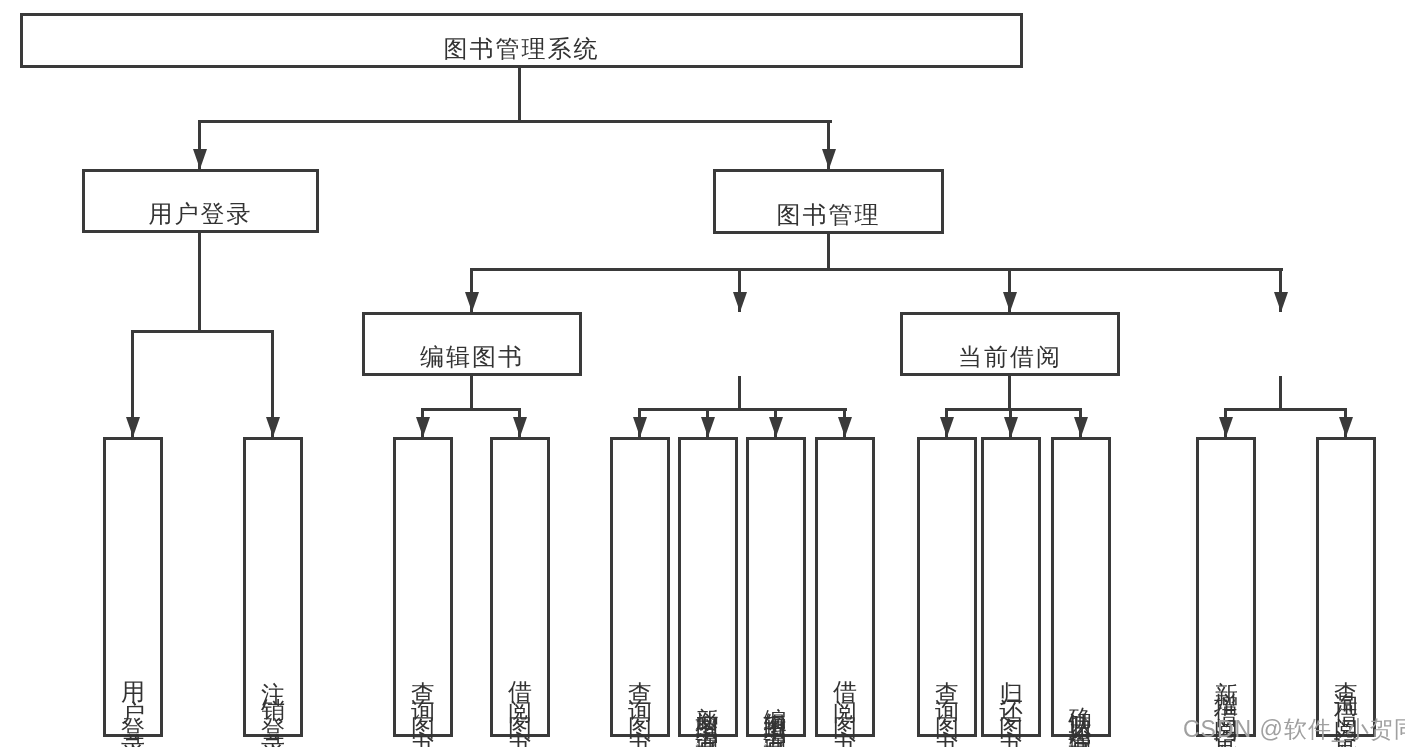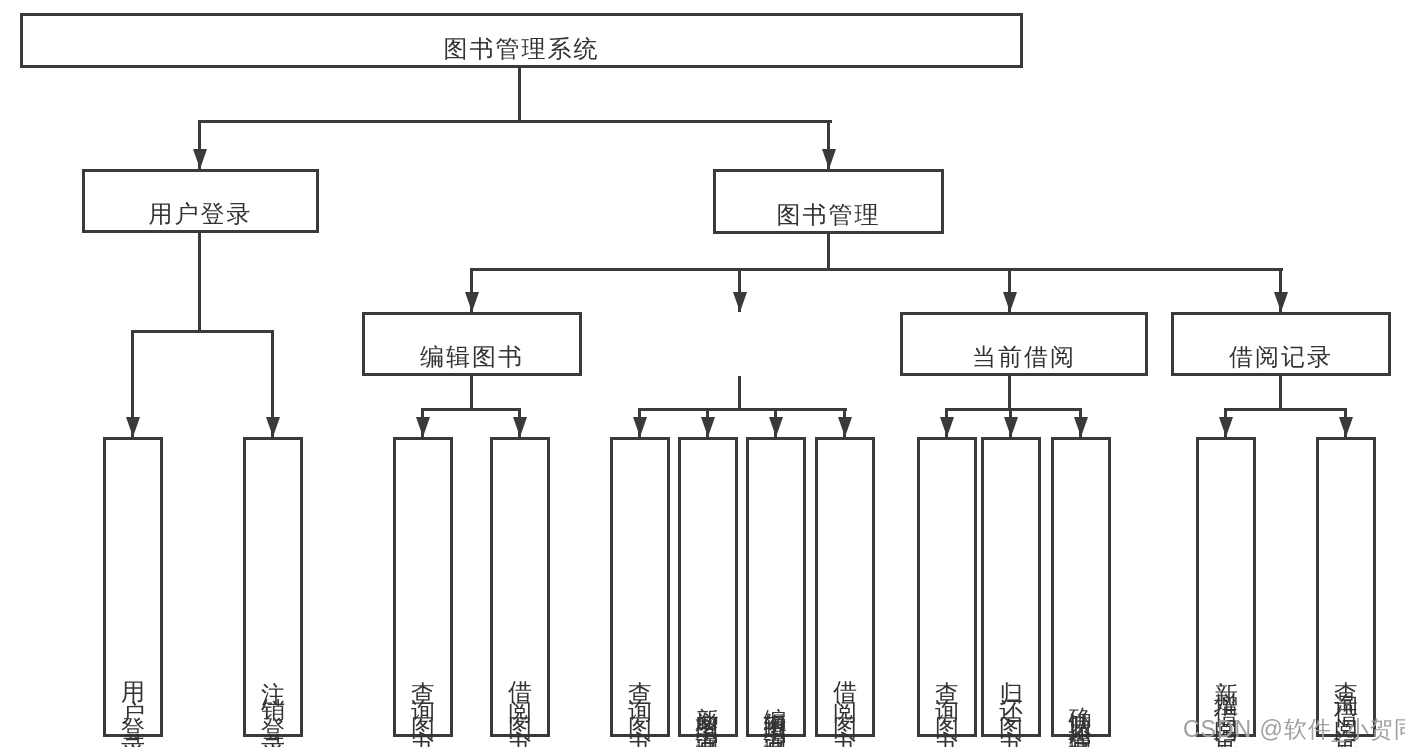--- a/index.html
+++ b/index.html
@@ -73,25 +73,22 @@
   <div class="vline" style="left:738px;top:268px;height:44px"></div>
   <div class="arrow" style="left:733px;top:292px"></div>
   <div class="vline" style="left:1008px;top:268px;height:44px"></div>
   <div class="arrow" style="left:1003px;top:292px"></div>
   <div class="vline" style="left:1279px;top:268px;height:44px"></div>
   <div class="arrow" style="left:1274px;top:292px"></div>
 
   <div class="node" style="left:362px;top:312px;width:220px;height:64px">
     <span>编辑图书</span>
   </div>
-  <div class="node" style="left:900px;top:312px;width:248px;height:64px">
+  <div class="node" style="left:900px;top:312px;width:220px;height:64px">
     <span>当前借阅</span>
-  </div>
-  <div class="node" style="left:1171px;top:312px;width:220px;height:64px">
-    <span>借阅记录</span>
   </div>
 
   <div class="vline" style="left:470px;top:376px;height:32px"></div>
   <div class="hline" style="left:421px;top:408px;width:100px"></div>
   <div class="vline" style="left:421px;top:408px;height:29px"></div>
   <div class="arrow" style="left:416px;top:417px"></div>
   <div class="vline" style="left:518px;top:408px;height:29px"></div>
   <div class="arrow" style="left:513px;top:417px"></div>
 
   <div class="vline" style="left:738px;top:376px;height:32px"></div>

